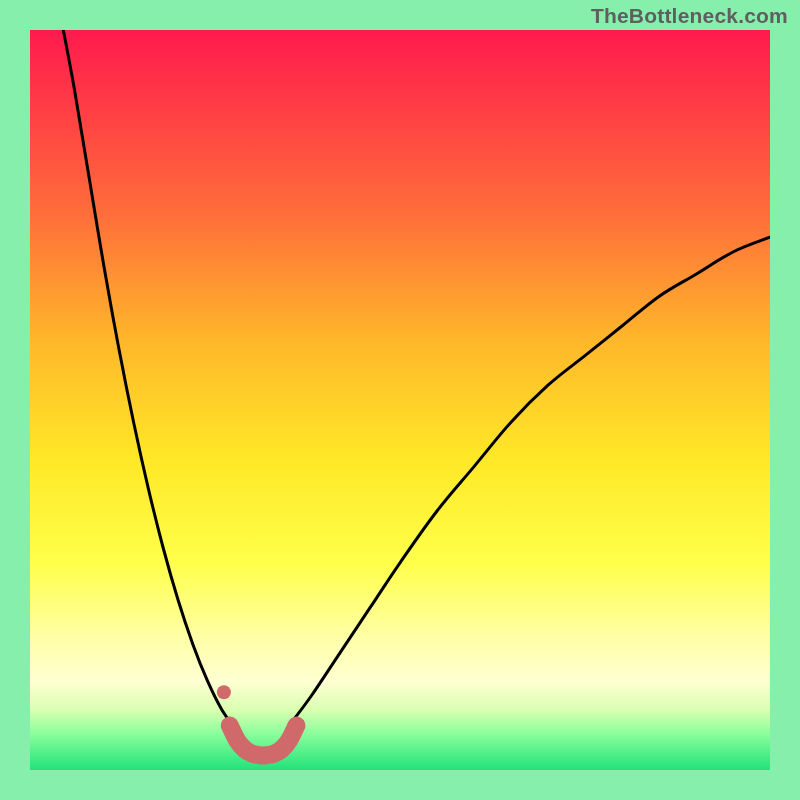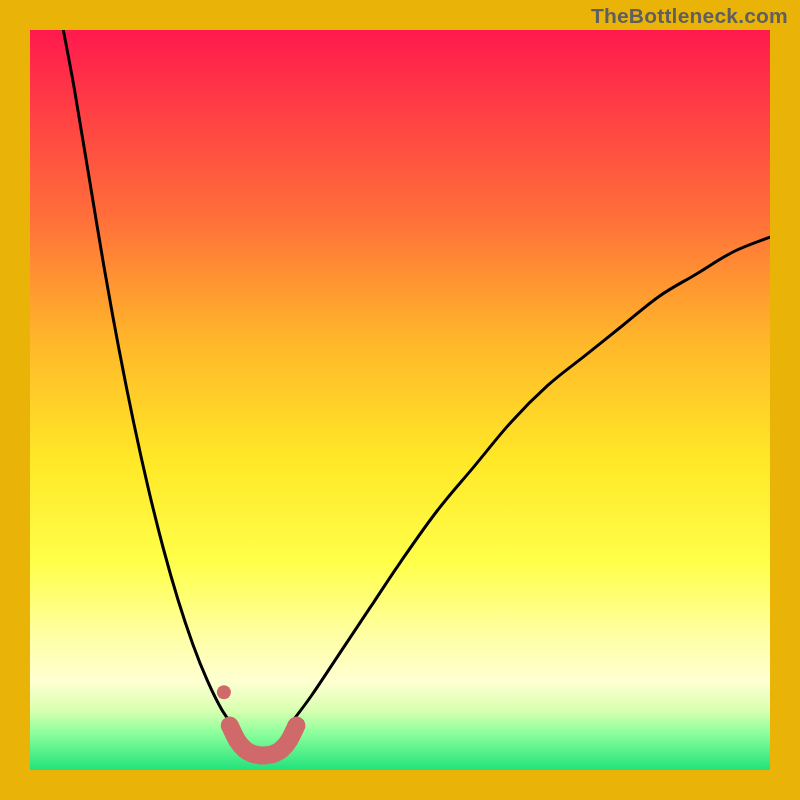--- a/index.html
+++ b/index.html
@@ -9,21 +9,21 @@
     height: 800px;
     background: #000;
     overflow: hidden;
   }
   .frame {
     position: absolute;
     left: 0;
     top: 0;
     width: 800px;
     height: 800px;
-    background: #eab308;
+    background: #86efac;
   }
   .plot {
     position: absolute;
     left: 30px;
     top: 30px;
     width: 740px;
     height: 740px;
     background: linear-gradient(to bottom,
       #ff1a4d 0%,
       #ff3547 8%,

